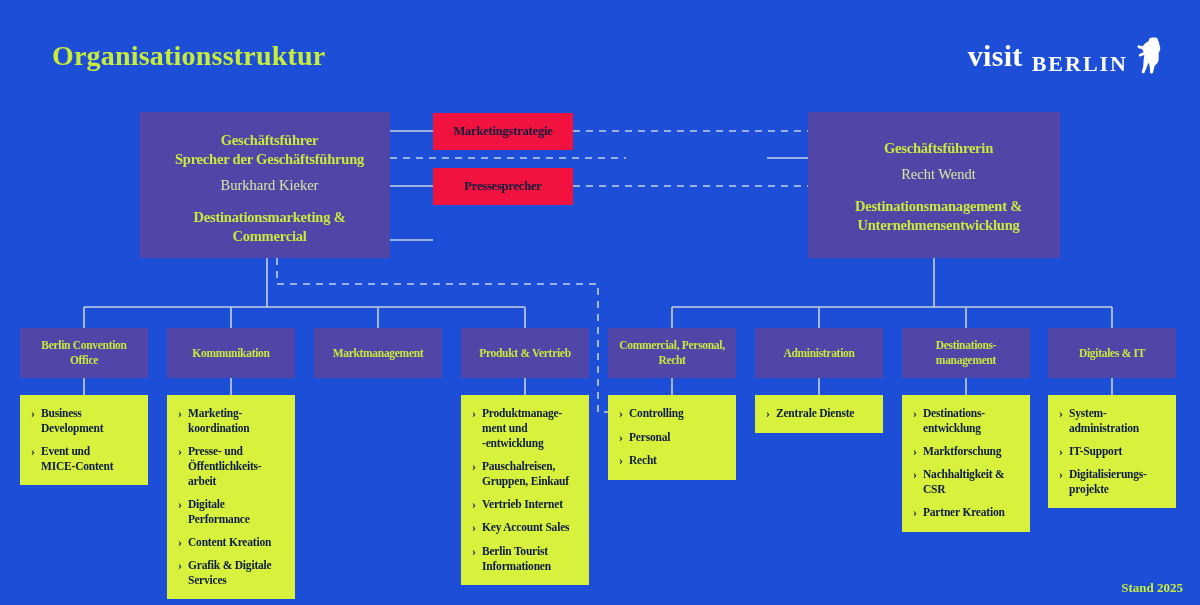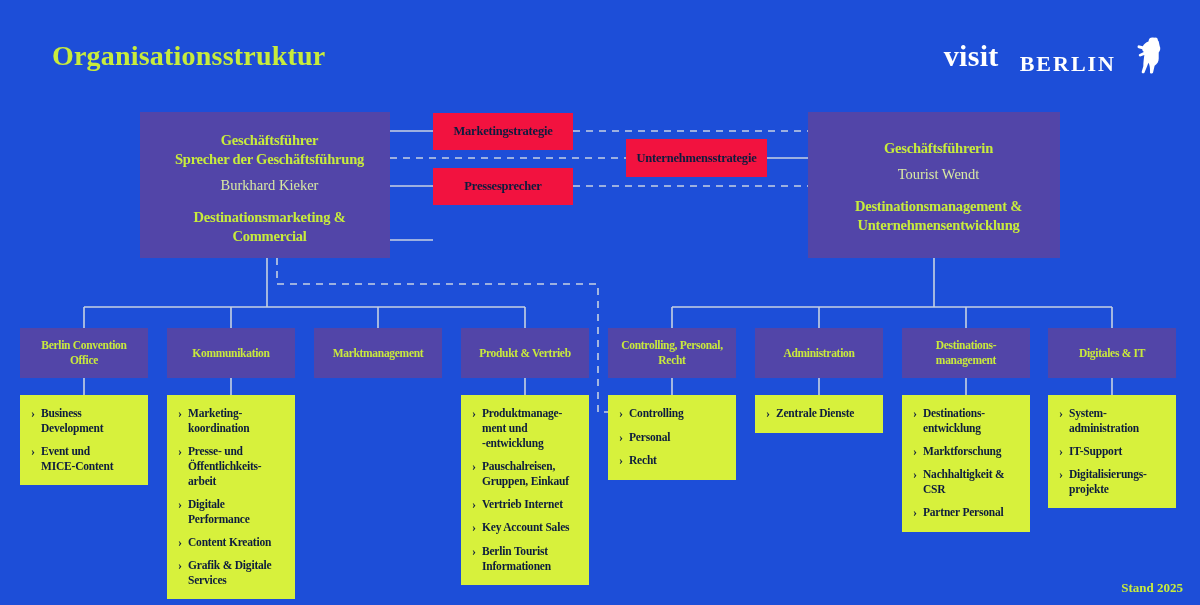--- a/index.html
+++ b/index.html
@@ -1,19 +1,19 @@
 <!DOCTYPE html>
 <html><head>
 <meta charset="utf-8">
 <style>
   html,body{margin:0;padding:0;background:#0d1c3e;}
   .stage{position:relative;width:1200px;height:605px;background:#1d4ed8;overflow:hidden;
          font-family:Liberation Serif, serif;}
   .title{position:absolute;left:52px;top:40px;font-size:28px;font-weight:700;color:#c8ec3c;letter-spacing:.2px;}
-  .logo{position:absolute;right:36px;top:36px;display:flex;align-items:center;gap:21px;color:#ffffff;}
+  .logo{position:absolute;right:36px;top:36px;display:flex;align-items:center;gap:9px;color:#ffffff;}
   .logo-visit{font-size:30px;font-weight:700;letter-spacing:.3px;line-height:1;}
   .logo-berlin{font-size:22px;font-weight:700;letter-spacing:2px;line-height:1;margin-top:17px;}
   .bear{width:27px;height:38px;}
   svg.connectors{position:absolute;left:0;top:0;width:1200px;height:605px;pointer-events:none;}
   .exec{position:absolute;top:112px;height:146px;background:#5245a8;color:#c8ec3c;text-align:center;
         box-sizing:border-box;padding-left:9px;}
   .exec-left{left:140px;width:250px;padding-top:19px;}
   .exec-right{left:808px;width:252px;padding-top:27px;}
   .role{font-size:14.5px;font-weight:700;line-height:19px;letter-spacing:-.2px;white-space:pre-line;}
   .pname{font-size:14.5px;font-weight:400;color:#d9e9a2;margin-top:7px;line-height:19px;}
@@ -57,35 +57,34 @@
   <div class="exec exec-left">
     <div class="role">Geschäftsführer</div>
     <div class="role">Sprecher der Geschäftsführung</div>
     <div class="pname">Burkhard Kieker</div>
     <div class="division">Destinationsmarketing &amp;
 Commercial</div>
   </div>
 
   <div class="exec exec-right">
     <div class="role">Geschäftsführerin</div>
-    <div class="pname">Tourist Wendt</div>
+    <div class="pname">Recht Wendt</div>
     <div class="division">Destinationsmanagement &amp;
 Unternehmensentwicklung</div>
   </div>
 
   <div class="red" style="left:433px;top:113px;width:140px;height:37px">Marketingstrategie</div>
-  <div class="red" style="left:626px;top:139px;width:141px;height:38px">Unternehmensstrategie</div>
   <div class="red" style="left:433px;top:168px;width:140px;height:37px">Pressesprecher</div>
 
   <div class="dept" style="left:20px">Berlin Convention
 Office</div>
   <div class="dept" style="left:167px">Kommunikation</div>
   <div class="dept" style="left:314px">Marktmanagement</div>
   <div class="dept" style="left:461px">Produkt &amp; Vertrieb</div>
-  <div class="dept" style="left:608px">Controlling, Personal,
+  <div class="dept" style="left:608px">Commercial, Personal,
 Recht</div>
   <div class="dept" style="left:755px">Administration</div>
   <div class="dept" style="left:902px">Destinations-
 management</div>
   <div class="dept" style="left:1048px">Digitales &amp; IT</div>
 
   <div class="list" style="left:20px">
     <div class="li">
         <span class="chev">›</span>
         <span class="li-t">Business
@@ -185,21 +184,21 @@
         <span class="chev">›</span>
         <span class="li-t">Marktforschung</span>
       </div>
     <div class="li">
         <span class="chev">›</span>
         <span class="li-t">Nachhaltigkeit &amp;
 CSR</span>
       </div>
     <div class="li">
         <span class="chev">›</span>
-        <span class="li-t">Partner Personal</span>
+        <span class="li-t">Partner Kreation</span>
       </div>
   </div>
 
   <div class="list" style="left:1048px">
     <div class="li">
         <span class="chev">›</span>
         <span class="li-t">System-
 administration</span>
       </div>
     <div class="li">

